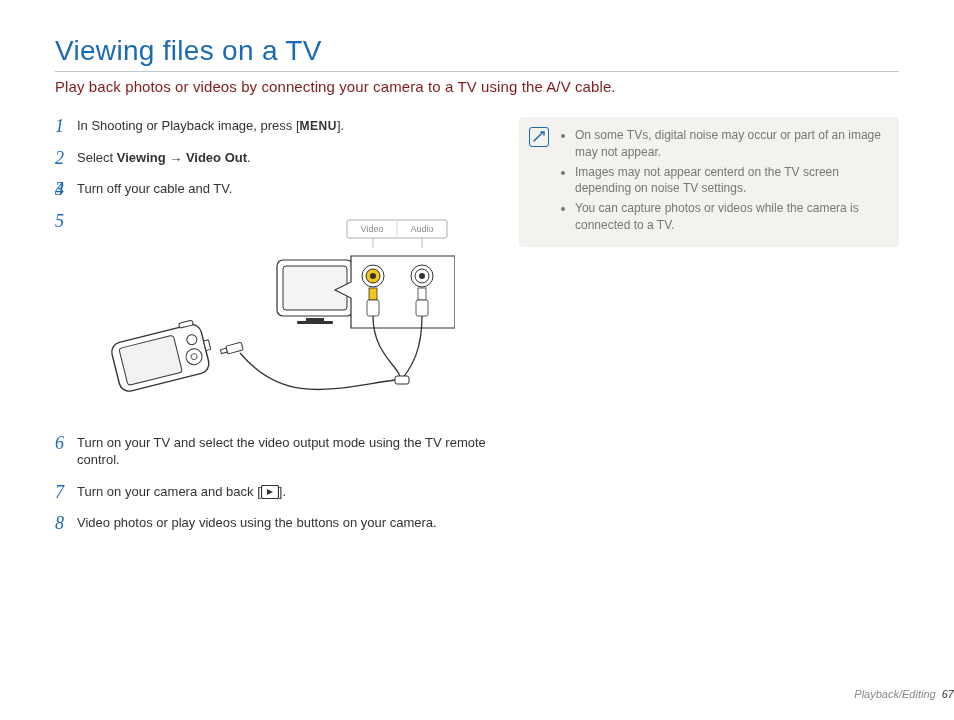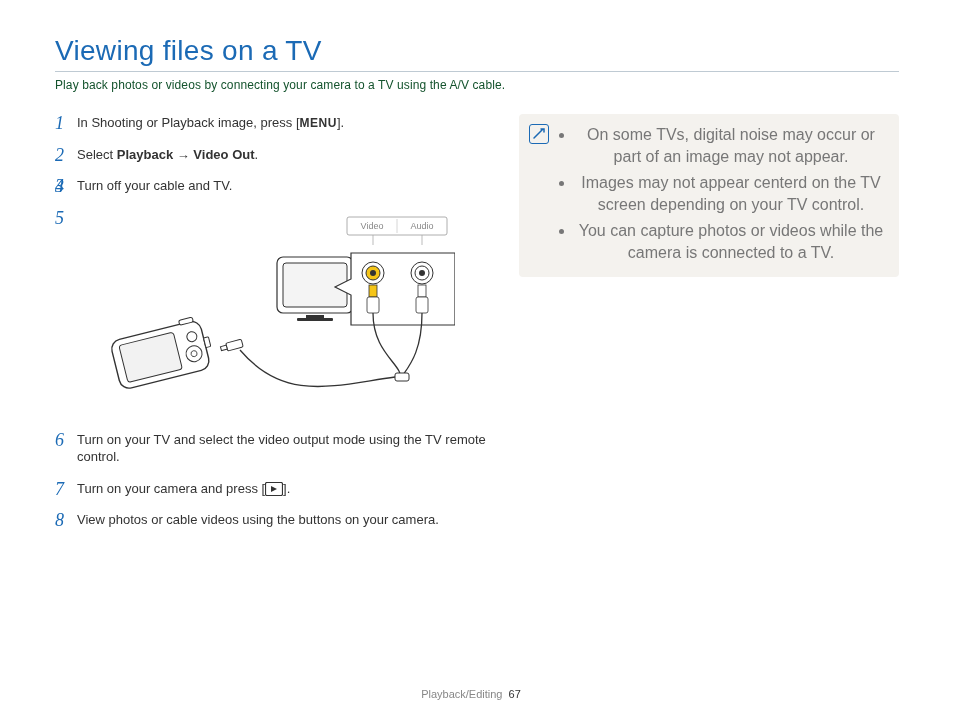--- a/index.html
+++ b/index.html
@@ -22,22 +22,22 @@
     font-weight: normal;
     letter-spacing: 0.3px;
     margin: 0 0 4px 0;
   }
   .title-rule {
     border: none;
     border-top: 1px solid #bfcad3;
     margin: 0 0 6px 0;
   }
   .subtitle {
-    font-size: 12px;
-    color: #14532d;
+    font-size: 15px;
+    color: #7f1d1d;
     margin: 0 0 22px 0;
     letter-spacing: 0.1px;
   }
   .columns {
     display: flex;
     gap: 28px;
     align-items: flex-start;
   }
   .left {
     flex: 1 1 auto;
@@ -88,24 +88,23 @@
   .diagram {
     margin: 20px 0 16px 0;
     height: 200px;
   }
 
   .notebox {
     background: #f4f2ee;
     border-radius: 4px;
     padding: 10px 12px 10px 40px;
     position: relative;
-    font-size: 16px;
+    font-size: 12px;
     color: #777;
     line-height: 1.4;
-    text-align: center;
   }
   .notebox .note-icon {
     position: absolute;
     left: 10px;
     top: 10px;
     width: 18px;
     height: 18px;
     border: 1.5px solid #1b6ab5;
     border-radius: 3px;
     display: flex;
@@ -117,24 +116,25 @@
     padding-left: 16px;
     margin: 0;
   }
   .notebox li {
     margin-bottom: 3px;
   }
 
   .footer {
     position: absolute;
     bottom: 20px;
-    left: 0; right: 12px;
-    text-align: center;
+    left: 0; right: 0;
+    text-align: right;
     font-size: 11px;
     color: #888;
+    font-style: italic;
   }
   .footer .pagenum {
     color: #333;
     font-weight: normal;
   }
 </style>
 </head>
 <body>
 
 <div class="page">
@@ -144,21 +144,21 @@
 
   <div class="columns">
     <div class="left">
       <ol class="steps">
         <li>
           <span class="num">1</span>
           <span>In Shooting or Playback image, press [</span><span class="menu-btn">MENU</span><span>].</span>
         </li>
         <li>
           <span class="num">2</span>
-          <span>Select </span><span class="bold">Playback</span><span class="arrow"> → </span><span class="bold">Video Out</span><span>.</span>
+          <span>Select </span><span class="bold">Viewing</span><span class="arrow"> → </span><span class="bold">Video Out</span><span>.</span>
         </li>
         <li>
           <span class="num">3</span>
         </li>
         <li>
           <span class="num">4</span>
           <span>Turn off your cable and TV.</span>
         </li>
         <li>
           <span class="num">5</span>
@@ -219,44 +219,44 @@
         </svg>
       </div>
 
       <ol class="steps" start="6">
         <li>
           <span class="num">6</span>
           <span>Turn on your TV and select the video output mode using the TV remote control.</span>
         </li>
         <li>
           <span class="num">7</span>
-          <span>Turn on your camera and press [</span><span class="play-icon">
+          <span>Turn on your camera and back [</span><span class="play-icon">
               <svg width="18" height="14" viewBox="0 0 18 14">
                 <rect x="0.5" y="0.5" width="17" height="13" rx="1.5" fill="#fff" stroke="#333" stroke-width="1.2"></rect>
                 <polygon points="6,4 6,10 12,7" fill="#333"></polygon>
               </svg>
             </span><span>].</span>
         </li>
         <li>
           <span class="num">8</span>
-          <span>View photos or cable videos using the buttons on your camera.</span>
+          <span>Video photos or play videos using the buttons on your camera.</span>
         </li>
       </ol>
     </div>
 
     <div class="right">
       <div class="notebox">
         <div class="note-icon">
           <svg width="14" height="14" viewBox="0 0 14 14">
               <path d="M2 11 L11 2 M9 2 L12 2 L12 5" fill="none" stroke="#1b6ab5" stroke-width="1.5" stroke-linecap="round"></path>
             </svg>
         </div>
         <ul>
           <li>On some TVs, digital noise may occur or part of an image may not appear.</li>
-          <li>Images may not appear centerd on the TV screen depending on your TV control.</li>
+          <li>Images may not appear centerd on the TV screen depending on noise TV settings.</li>
           <li>You can capture photos or videos while the camera is connected to a TV.</li>
         </ul>
       </div>
     </div>
   </div>
 
   <div class="footer">
     <span>Playback/Editing</span>&nbsp;&nbsp;<span class="pagenum">67</span>
   </div>
 </div>

